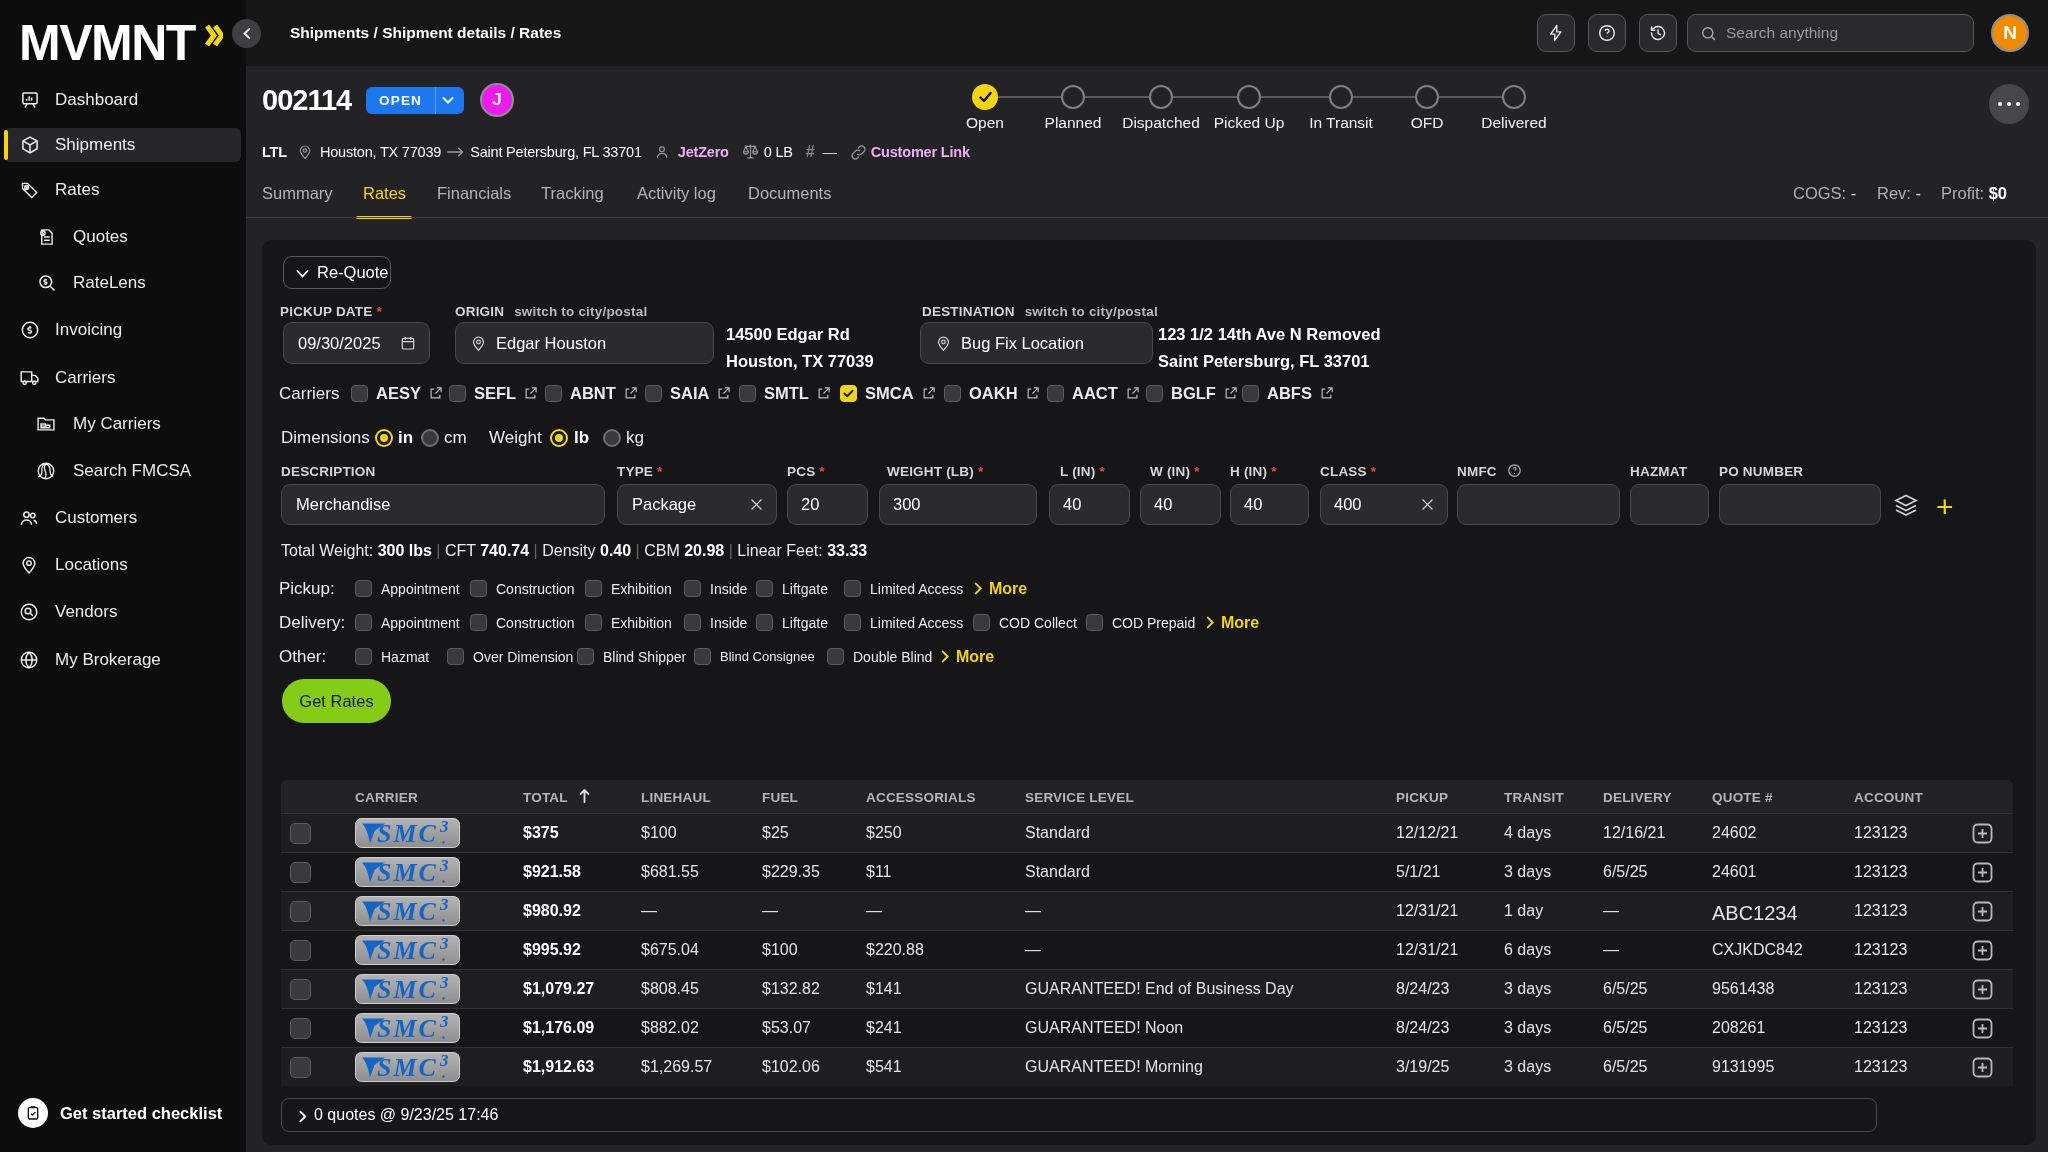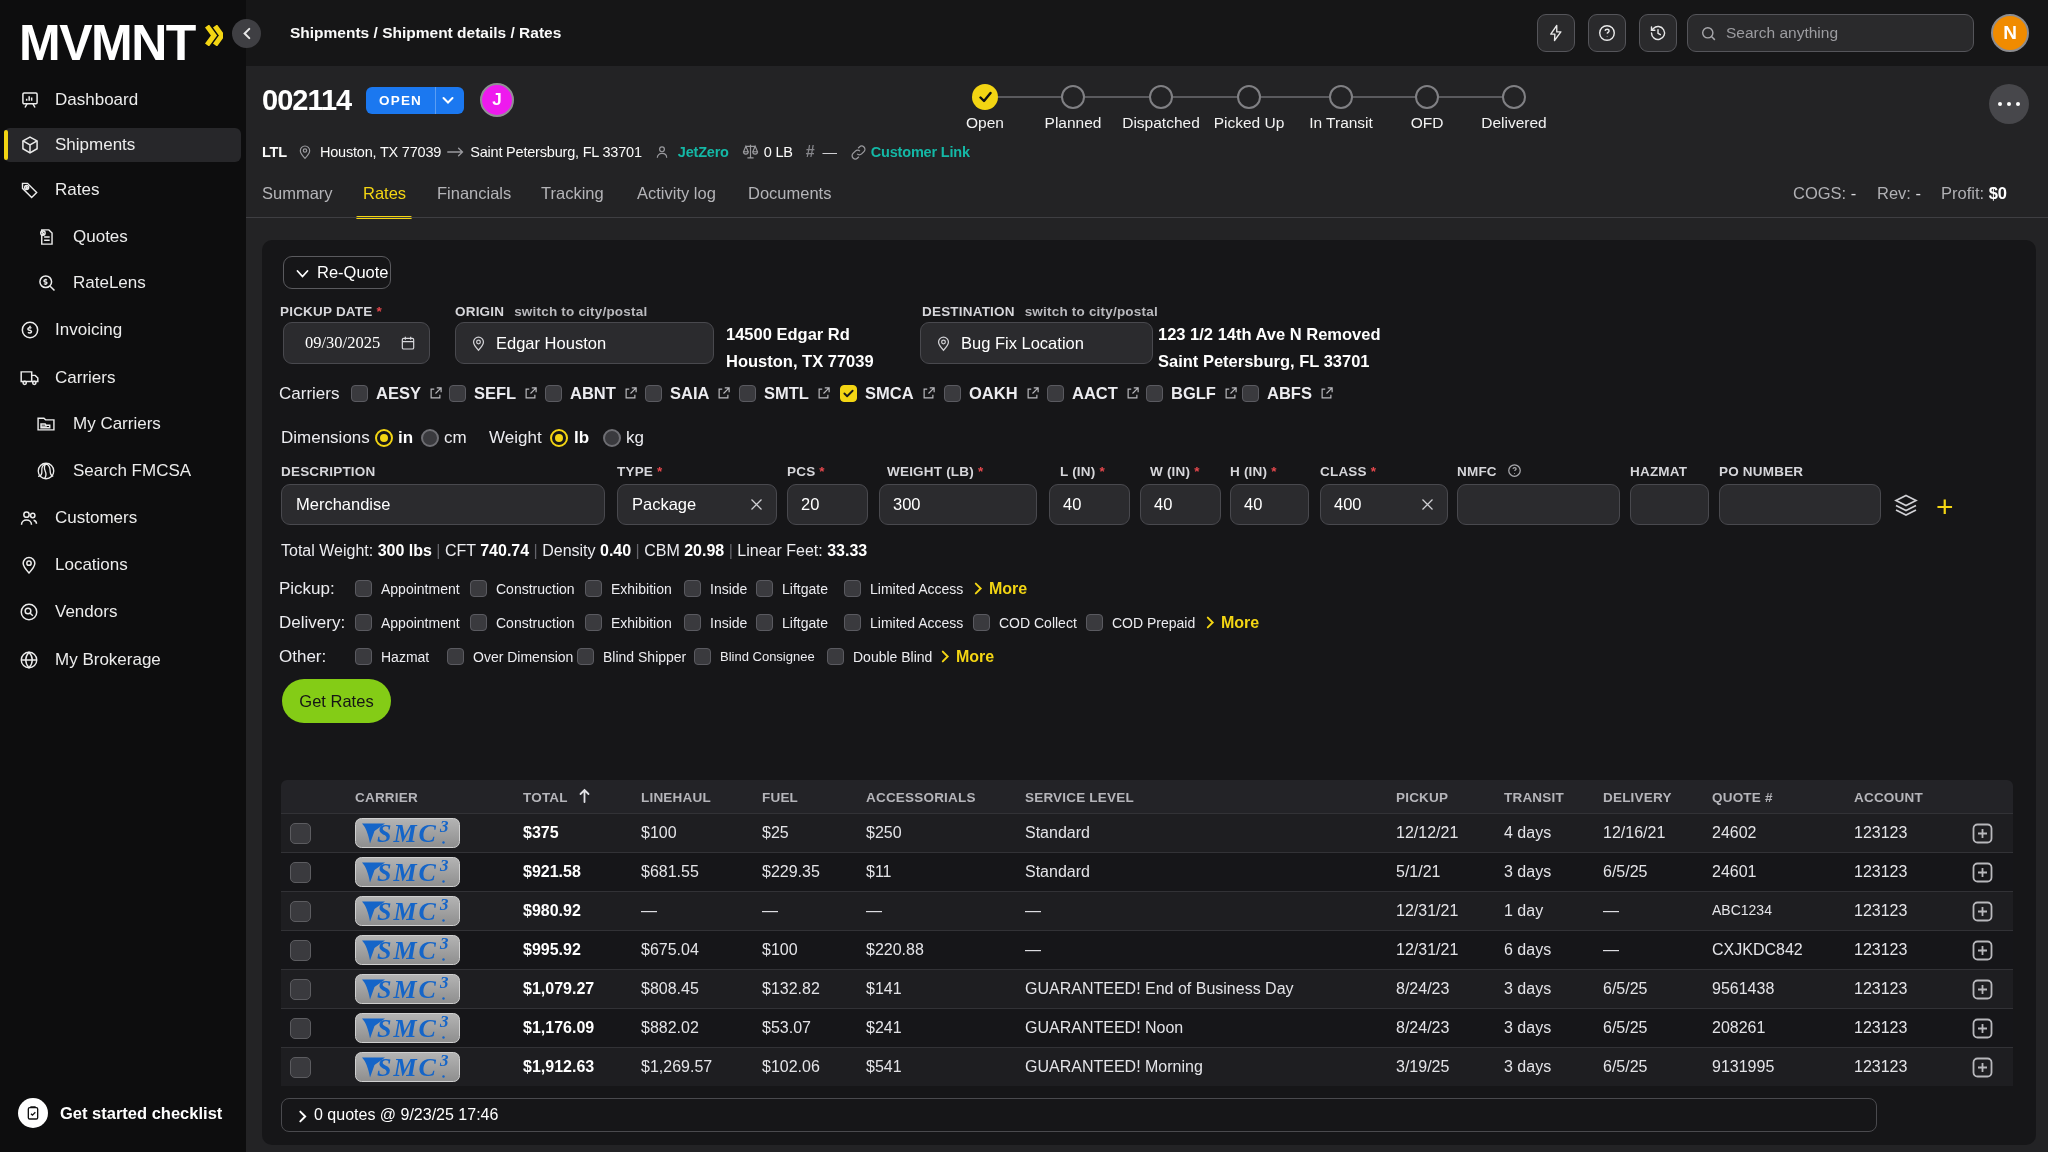--- a/index.html
+++ b/index.html
@@ -21,21 +21,21 @@
   .tab.active { color:#f3d513; font-weight:500; }
   
   #card { position:absolute; left:262px; top:240px; width:1774px; height:905px; background:#161618; border-radius:10px; }
   .flabel { font-size:13.5px; font-weight:700; color:#d6d6da; letter-spacing:.2px; white-space:nowrap; }
   .sublab { font-size:13.5px; font-weight:600; color:#b9b9bd; }
   .star { color:#e5484d; font-weight:700; }
   .inp { position:absolute; background:#2b2b2e; border:1px solid #49494e; border-radius:9px; height:42px; color:#fff; font-size:16.5px; display:flex; align-items:center; }
   .cb { width:17px; height:17px; border-radius:4px; background:#3a3a3e; border:1.5px solid #5a5a60; flex:none; }
   .cbrow { position:absolute; display:flex; align-items:center; font-size:16.5px; color:#ececf0; }
   .ext { margin-left:7px; }
-  .ylw { color:#14b8a6; }
+  .ylw { color:#f0abfc; }
   
   .th { font-size:13.5px; font-weight:700; color:#b5b5ba; letter-spacing:.2px; }
 </style>
 </head>
 <body>
 <div id="app">
 <div id="sidebar">
 
   <div class="abs" style="left:19px; top:13px; font-weight:700; font-size:50px; line-height:1.22; color:#fff; letter-spacing:-1.5px;">MVMNT</div>
   <svg class="abs" style="left:205px; top:25px;" width="18" height="21" viewBox="0 0 18 21" fill="none" stroke="#f3d513" stroke-width="5">
@@ -276,21 +276,21 @@
           <path d="M1.5 1.5L6.5 7l5-5.5"></path>
         </svg>
     <span class="abs" style="left:33px; top:6px; font-size:16.5px; color:#fff; white-space:nowrap;">Re-Quote</span>
   </div>
 
   <div class="abs flabel" style="left:18px; top:64px;">PICKUP DATE <span class="star">*</span></div>
   <div class="abs flabel" style="left:193px; top:64px;">ORIGIN <span class="sublab" style="font-weight:600; margin-left:6px;">switch to city/postal</span></div>
   <div class="abs flabel" style="left:660px; top:64px;">DESTINATION <span class="sublab" style="font-weight:600; margin-left:6px;">switch to city/postal</span></div>
 
   <div class="inp" style="left:21px; top:82px; width:147px;">
-    <span style="margin-left:21px;font-family:Liberation Serif, serif;">09/30/2025</span>
+    <span style="margin-left:14px;">09/30/2025</span>
     <svg style="position:absolute; right:13px;" width="16" height="16" viewBox="0 0 24 24" fill="none" stroke="#d8d8dc" stroke-width="1.8">
           <rect x="3.5" y="5" width="17" height="16" rx="2"></rect>
           <path d="M3.5 10h17M8 2.5V7M16 2.5V7"></path>
         </svg>
   </div>
   <div class="inp" style="left:193px; top:82px; width:259px;">
     <svg style="margin-left:14px;" width="17" height="17" viewBox="0 0 24 24" fill="none" stroke="#d0d0d4" stroke-width="1.8">
           <path d="M12 21.5c4.5-4.7 7-8.2 7-11.5a7 7 0 10-14 0c0 3.3 2.5 6.8 7 11.5z"></path>
           <circle cx="12" cy="9.8" r="2.6"></circle>
         </svg>
@@ -649,21 +649,21 @@
               <circle cx="88.5" cy="24.5" r="1.2" fill="#1565c8"></circle>
             </svg></div>
       <div class="abs" style="left:242px; top:10px; font-size:16px; font-weight:700; color:#fff;">$980.92</div>
       <div class="abs" style="left:360px; top:10px; font-size:16px; color:#e4e4e8;">—</div>
       <div class="abs" style="left:481px; top:10px; font-size:16px; color:#e4e4e8;">—</div>
       <div class="abs" style="left:585px; top:10px; font-size:16px; color:#e4e4e8;">—</div>
       <div class="abs" style="left:744px; top:10px; font-size:16px; color:#e4e4e8;">—</div>
       <div class="abs" style="left:1115px; top:10px; font-size:16px; color:#e4e4e8;">12/31/21</div>
       <div class="abs" style="left:1223px; top:10px; font-size:16px; color:#e4e4e8;">1 day</div>
       <div class="abs" style="left:1322px; top:10px; font-size:16px; color:#e4e4e8;">—</div>
-      <div class="abs" style="left:1431px; top:10px; font-size:14px; color:#e4e4e8;">ABC1234</div>
+      <div class="abs" style="left:1431px; top:10px; font-size:20px; color:#e4e4e8;">ABC1234</div>
       <div class="abs" style="left:1573px; top:10px; font-size:16px; color:#e4e4e8;">123123</div>
       <svg class="abs" style="left:1691px; top:9px;" width="21" height="21" viewBox="0 0 21 21" fill="none" stroke="#b8b8bc" stroke-width="1.8">
             <rect x="1.5" y="1.5" width="18" height="18" rx="4"></rect>
             <path d="M10.5 6v9M6 10.5h9"></path>
           </svg>
     </div>
     <div class="abs" style="left:0; top:150px; width:1732px; height:39px; background:#161619; border-top:1px solid #323236;">
       <div class="abs" style="left:9px; top:9px; width:21px; height:21px; border-radius:5px; background:#3a3a3e; border:1.5px solid #5c5c60;"></div>
       <div class="abs" style="left:74px; top:4px;"><svg width="105" height="30" viewBox="0 0 105 30">
               <defs>

